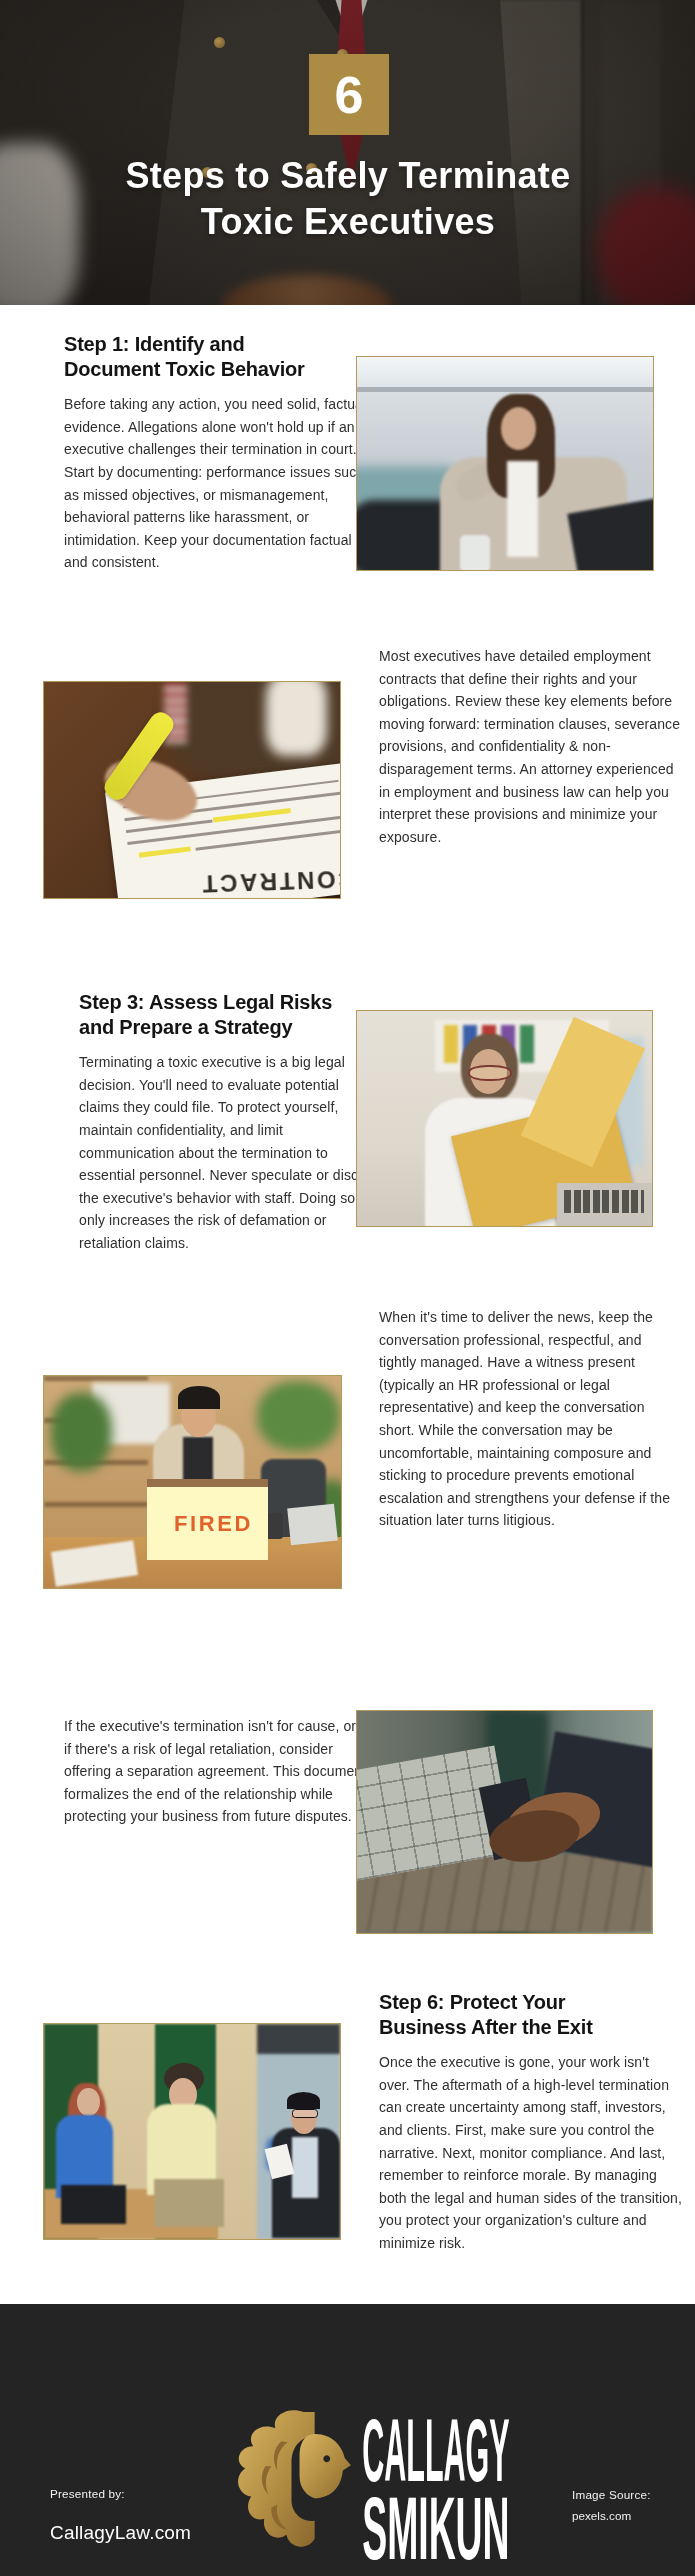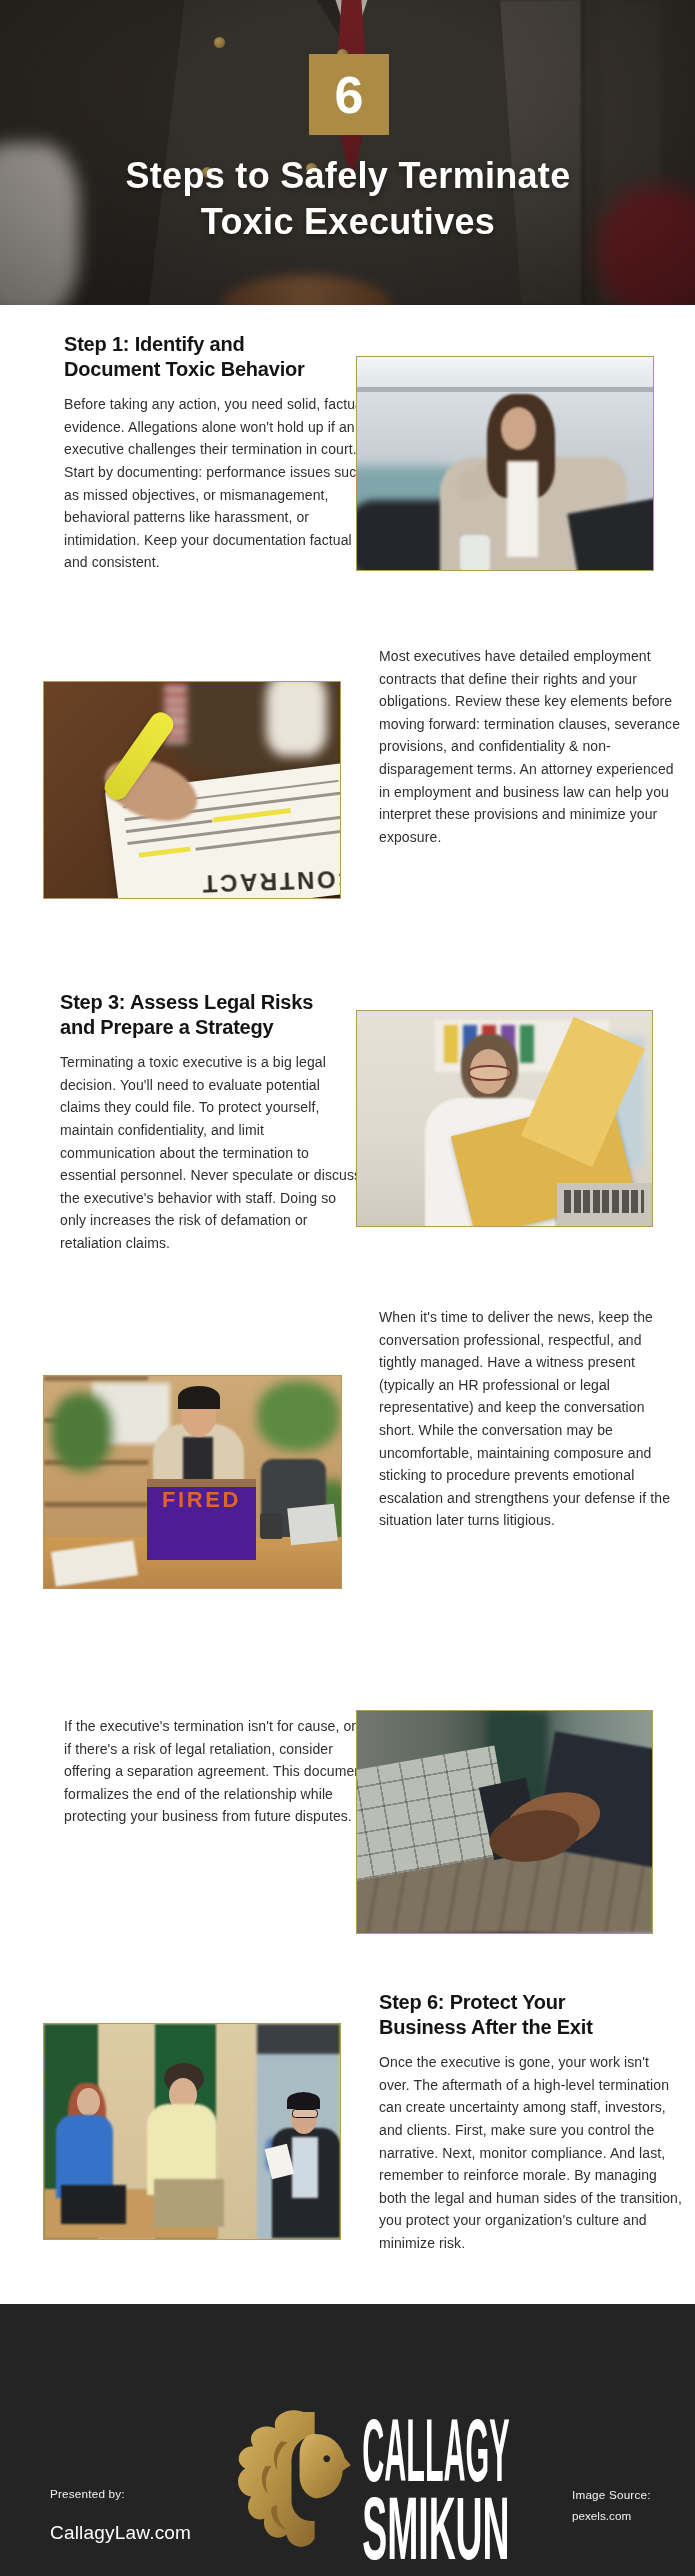--- a/index.html
+++ b/index.html
@@ -35,21 +35,21 @@
     color:#fff;font-size:36px;font-weight:800;line-height:46px;white-space:pre-line;letter-spacing:0.3px;
     text-shadow:0 1.7px 5.2px rgba(0,0,0,.35);}
 
   
   .txt{position:absolute;margin-left:21px;}
   .txt h2{margin:0 0 11.3px 0;font-size:20px;line-height:25px;font-weight:800;color:#141414;
     white-space:pre-line;letter-spacing:-0.2px;}
   .txt p{margin:0;font-size:14px;line-height:22.6px;color:#2f2f2f;max-width:303px;letter-spacing:0.1px;}
   .t1{left:43px;top:332px;width:303px;}
   .t2{left:358px;top:645px;width:315px;}
-  .t3{left:39px;top:990px;width:304px;}
+  .t3{left:58px;top:990px;width:304px;}
   .t4{left:358px;top:1306px;width:315px;}
   .t5{left:43px;top:1715px;width:304px;}
   .t6{left:358px;top:1990px;width:315px;}
 
   
   .photo{position:absolute;overflow:hidden;border:0.9px solid #b5995a;background:#ccc;}
   .photo div{position:absolute;}
   .ph1{left:356px;top:356px;width:296px;height:213px;}
   .ph2{left:43px;top:681px;width:296px;height:216px;}
   .ph3{left:356px;top:1010px;width:295px;height:215px;}
@@ -102,21 +102,21 @@
   .p4-shelves{left:0;top:0;width:104px;height:174px;background:repeating-linear-gradient(180deg,rgba(90,62,35,.55) 0 5.2px,rgba(0,0,0,0) 5.2px 42px);filter:blur(1.7px);}
   .p4-plant1{left:7px;top:17.4px;width:61px;height:78px;border-radius:45%;background:#4e7a39;filter:blur(5.2px);}
   .p4-plant2{left:213px;top:5.2px;width:83px;height:70px;border-radius:45%;background:#5c8a42;filter:blur(5.2px);}
   .p4-plant3{left:261px;top:104px;width:52px;height:78px;border-radius:45%;background:#4e7a39;filter:blur(6px);}
   .p4-chair{left:217px;top:83px;width:65px;height:96px;border-radius:12px;background:#3d4144;filter:blur(0.9px);}
   .p4-suit{left:109px;top:48px;width:91px;height:113px;border-radius:30px 30px 0 0;background:#dbcdb2;filter:blur(0.9px);}
   .p4-tee{left:139px;top:61px;width:30px;height:70px;background:#2b2b2e;filter:blur(0.9px);}
   .p4-face{left:137px;top:19px;width:35px;height:42px;border-radius:50%;background:#d8a981;}
   .p4-hairm{left:134px;top:10.4px;width:42px;height:22.6px;border-radius:50% 50% 0 0;background:#1d1a17;}
   .p4-desk{left:0;top:161px;width:297px;height:51px;background:linear-gradient(180deg,#cd9a55,#b9854a);}
-  .p4-box{left:103px;top:103px;width:109px;height:73px;background:#4c1d95;border-top:8.7px solid #97704a;display:flex;justify-content:center;}
+  .p4-box{left:103px;top:103px;width:109px;height:73px;background:#fef9c3;border-top:8.7px solid #97704a;display:flex;align-items:center;justify-content:center;padding-left:12px;}
   .p4-fired{color:#e2622b;font-weight:800;font-size:22px;letter-spacing:2.6px;}
   .p4-laptop{left:245px;top:130px;width:47px;height:37px;background:#d9d9d6;transform:rotate(-6deg);}
   .p4-papers{left:8.7px;top:170px;width:83px;height:35px;background:#efeae0;transform:rotate(-8deg);filter:blur(0.9px);}
   .p4-cup{left:216px;top:137px;width:22.6px;height:26px;background:#3a3a3a;border-radius:3.5px;}
 
   
   .p5-bg{inset:0;background:linear-gradient(90deg,#73786e 0%,#5d665e 30%,#32463e 52%,#70807a 75%,#8d9b94 100%);filter:blur(0px);}
   .p5-floor{left:0;top:143px;width:295px;height:78px;background:repeating-linear-gradient(100deg,#7e7260 0 22.6px,#6d6253 22.6px 26px);filter:blur(1.7px);}
   .p5-door{left:130px;top:0;width:61px;height:148px;background:#274239;filter:blur(4.3px);}
   .p5-sleeveL{left:-17.4px;top:48px;width:165px;height:109px;transform:rotate(-10deg);

